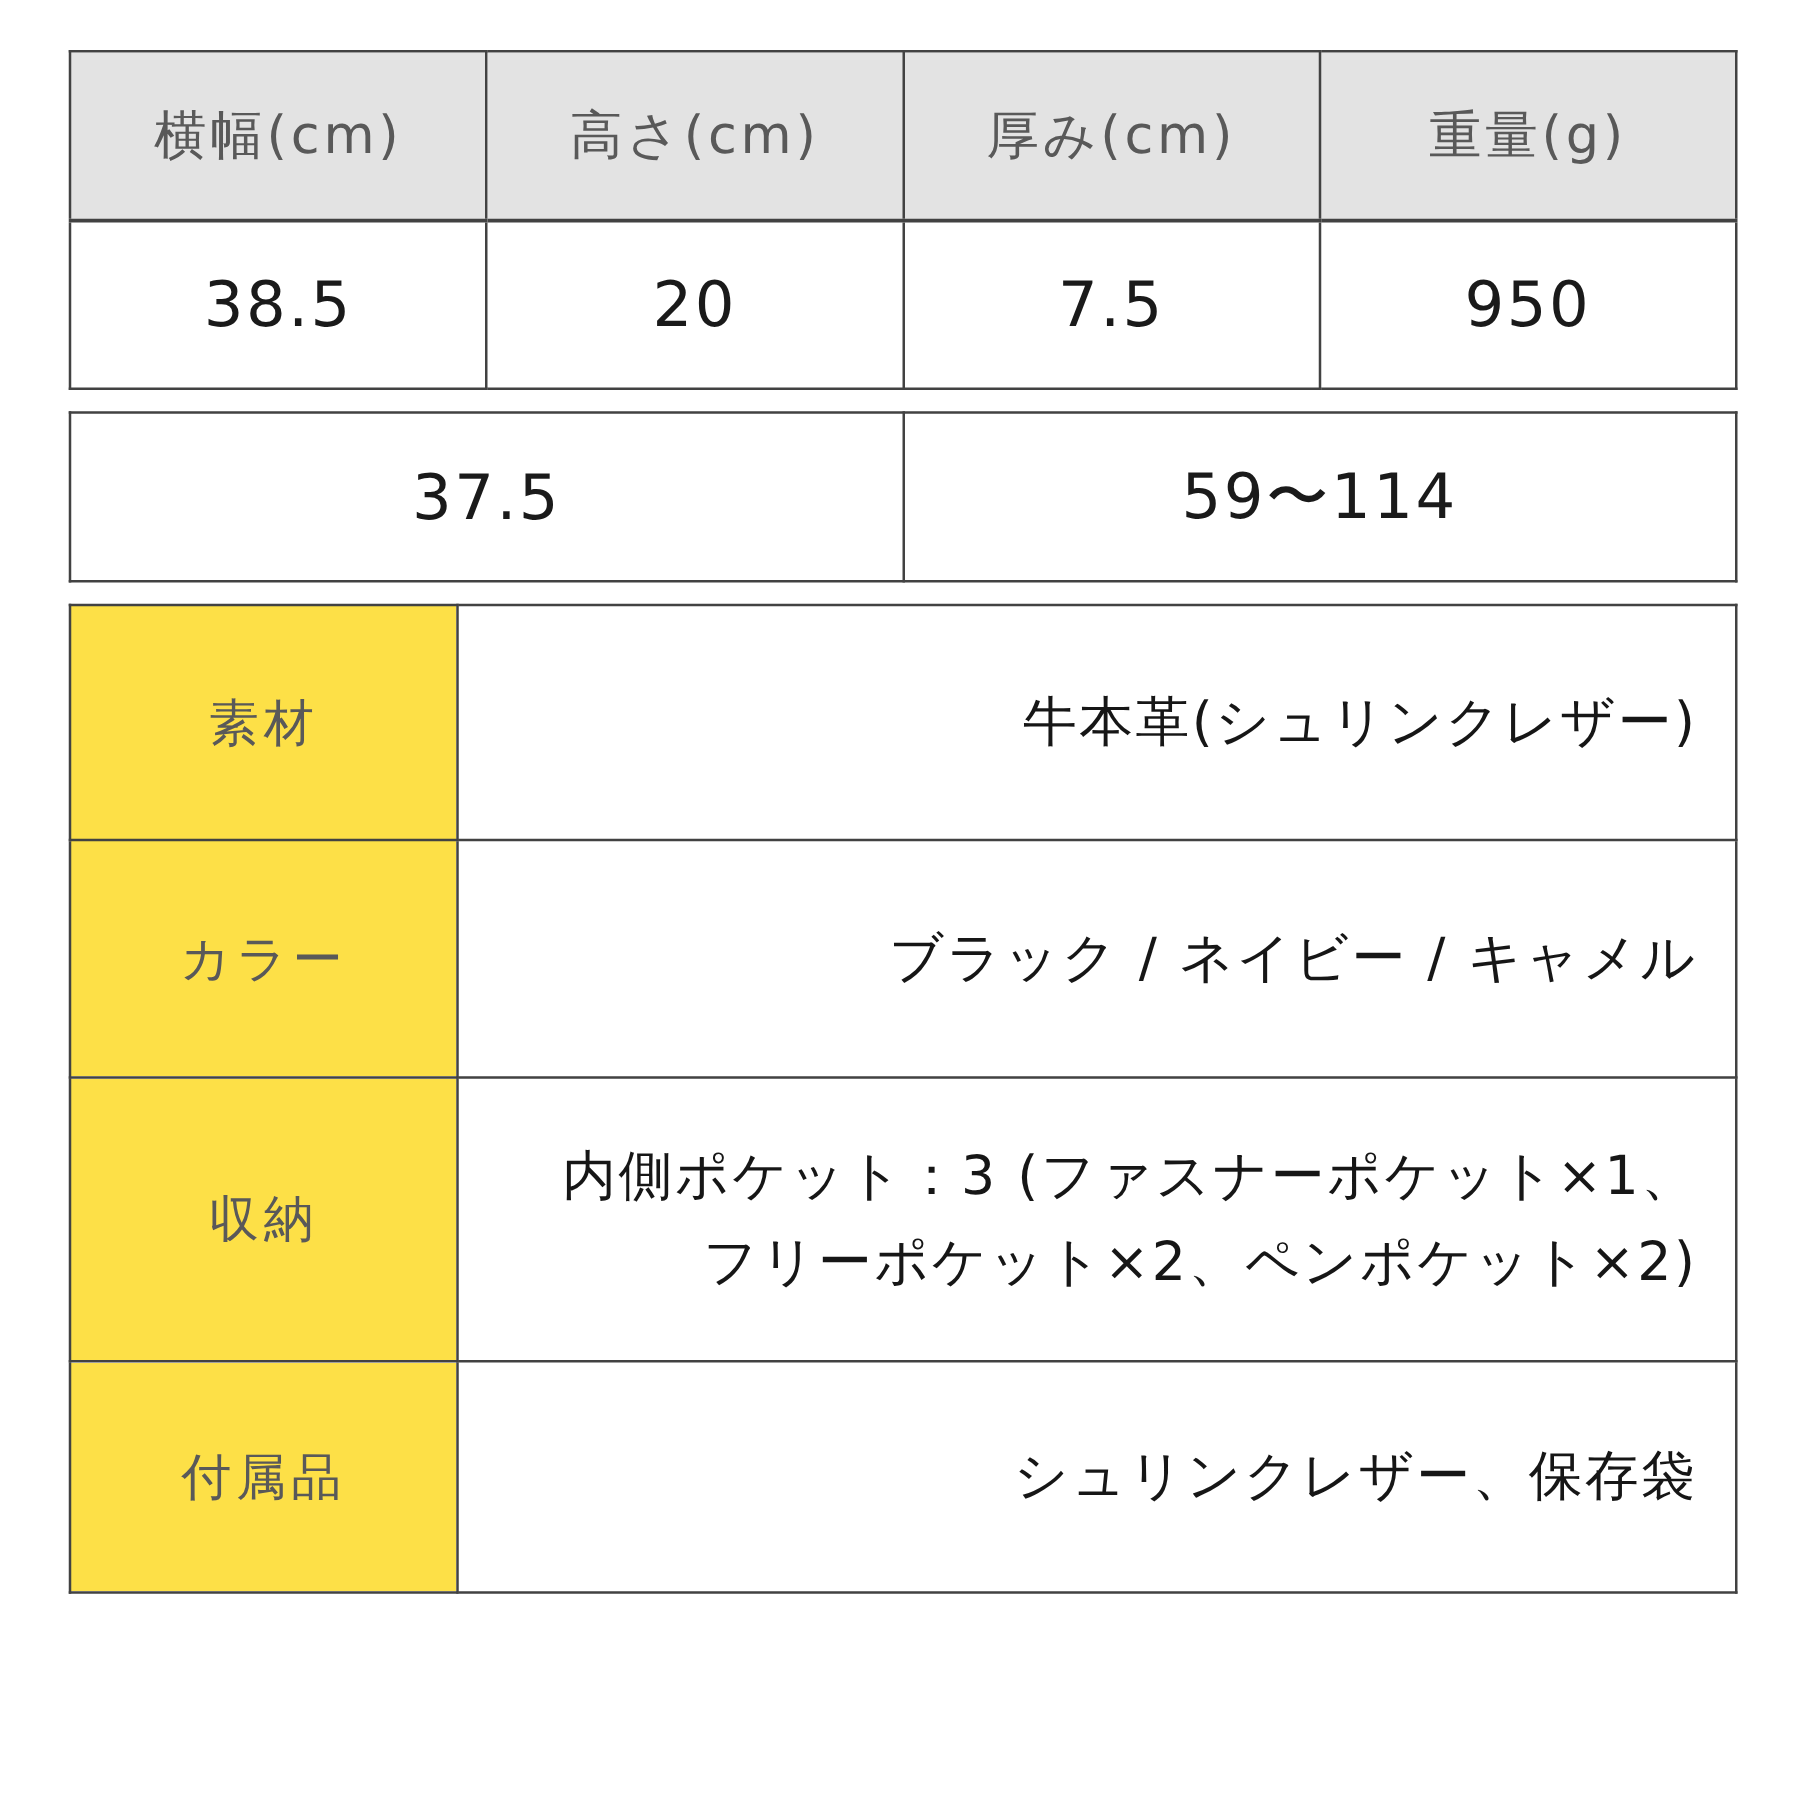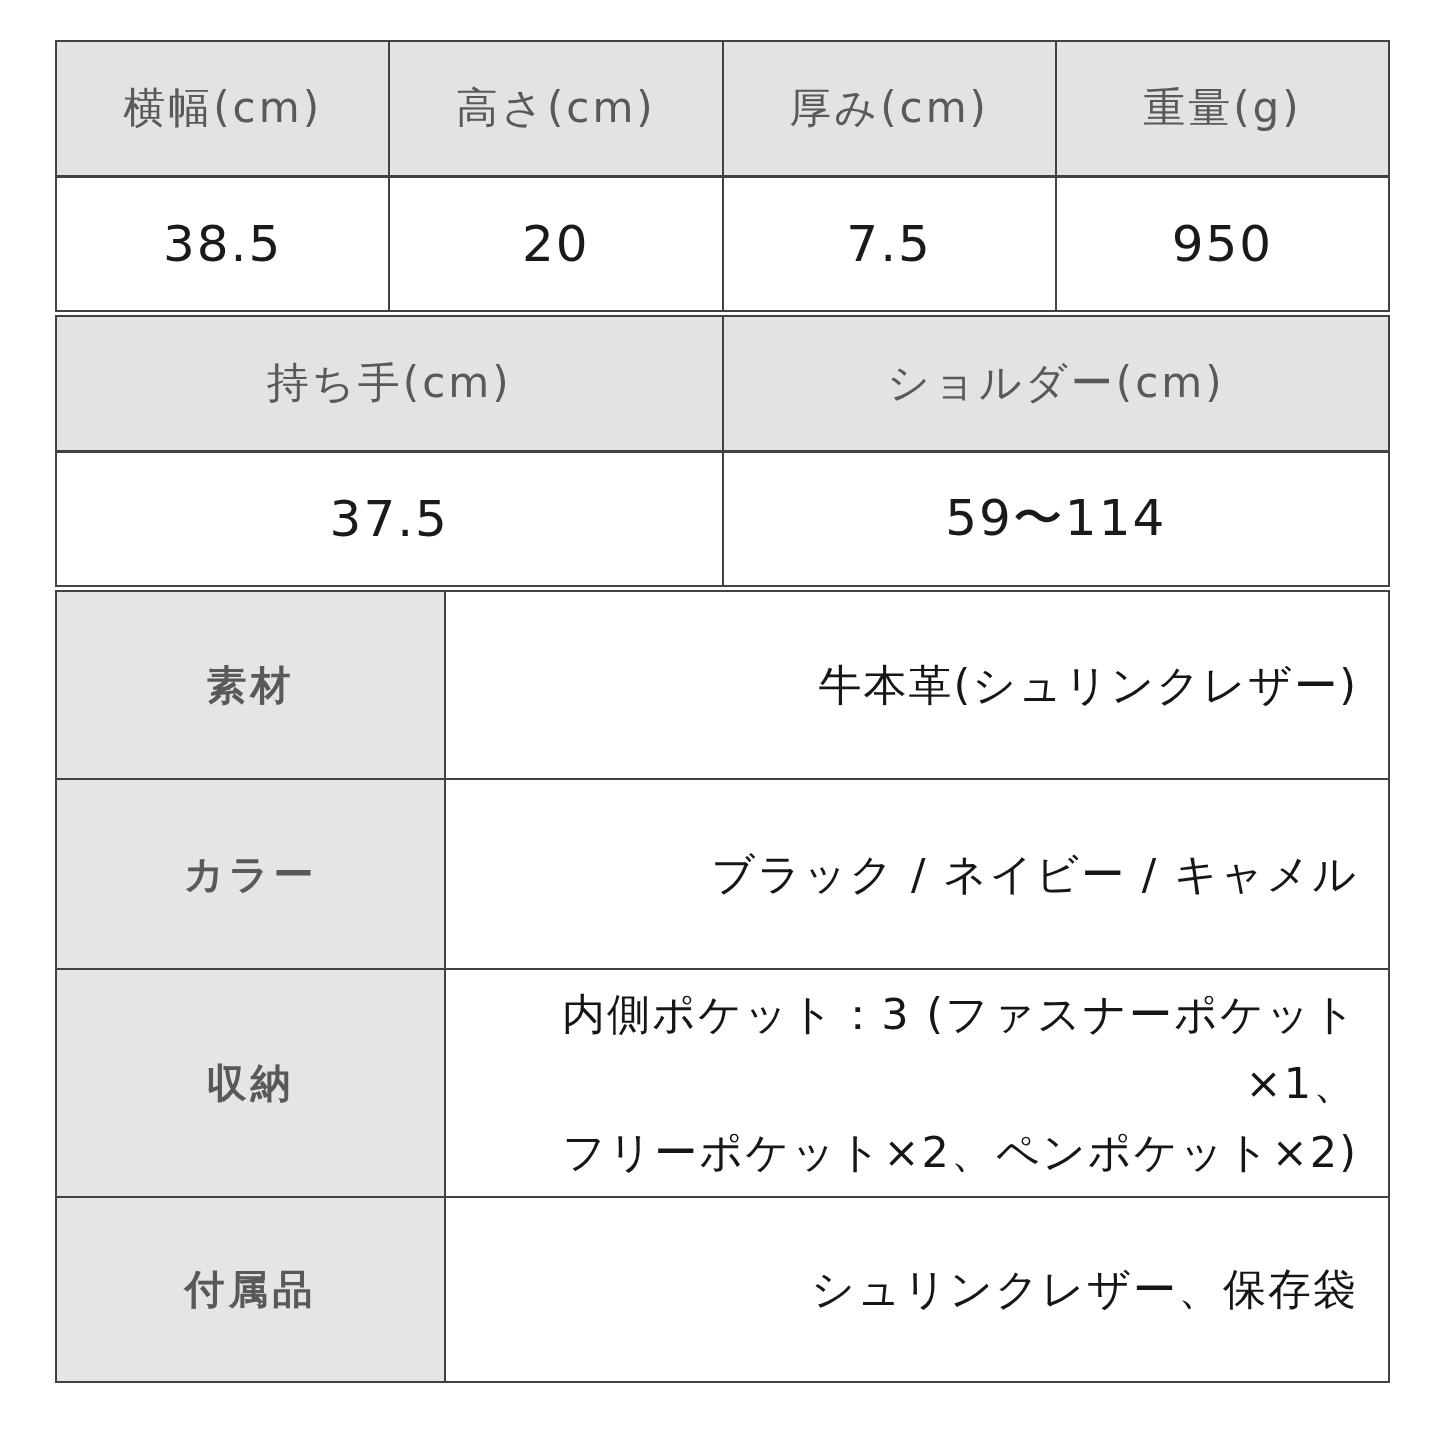--- a/index.html
+++ b/index.html
@@ -15,20 +15,21 @@
   }
   .page {
     box-sizing: border-box;
     width: 1445px;
     padding: 40px 55px 0 55px;
   }
   table.spec-table {
     width: 100%;
     border-collapse: collapse;
     table-layout: fixed;
+    margin-bottom: 14px;
     background: #ffffff;
   }
   table.spec-table th,
   table.spec-table td {
     border: 2px solid #424242;
     text-align: center;
     vertical-align: middle;
     box-sizing: border-box;
     overflow: hidden;
   }
@@ -44,26 +45,26 @@
   }
   
   .val {
     color: #1a1a1a;
     font-size: 50px;
     letter-spacing: 2px;
     height: 135px;
   }
   
   table.details th.label-cell {
-    background: #e5e5e5;
+    background: #fde047;
     color: #595959;
     font-size: 40px;
-    font-weight: 700;
+    font-weight: 400;
     letter-spacing: 4px;
-    width: 389px;
+    width: 310px;
     border-bottom-width: 2px !important;
   }
   table.details td.value-cell {
     text-align: right;
     color: #161616;
     font-size: 43px;
     letter-spacing: 2px;
     line-height: 1.6;
     padding: 10px 30px 10px 40px;
     white-space: pre-line;
@@ -94,24 +95,20 @@
         <td class="val">950</td>
       </tr>
     </tbody>
   </table>
 
   <div class="gap-small"></div>
 
   <table class="spec-table straps">
     <tbody>
       <tr>
-        <th class="hdr">持ち手(cm)</th>
-        <th class="hdr">ショルダー(cm)</th>
-      </tr>
-      <tr>
         <td class="val">37.5</td>
         <td class="val">59〜114</td>
       </tr>
     </tbody>
   </table>
 
   <div class="gap-small"></div>
 
   <table class="spec-table details">
     <tbody>

